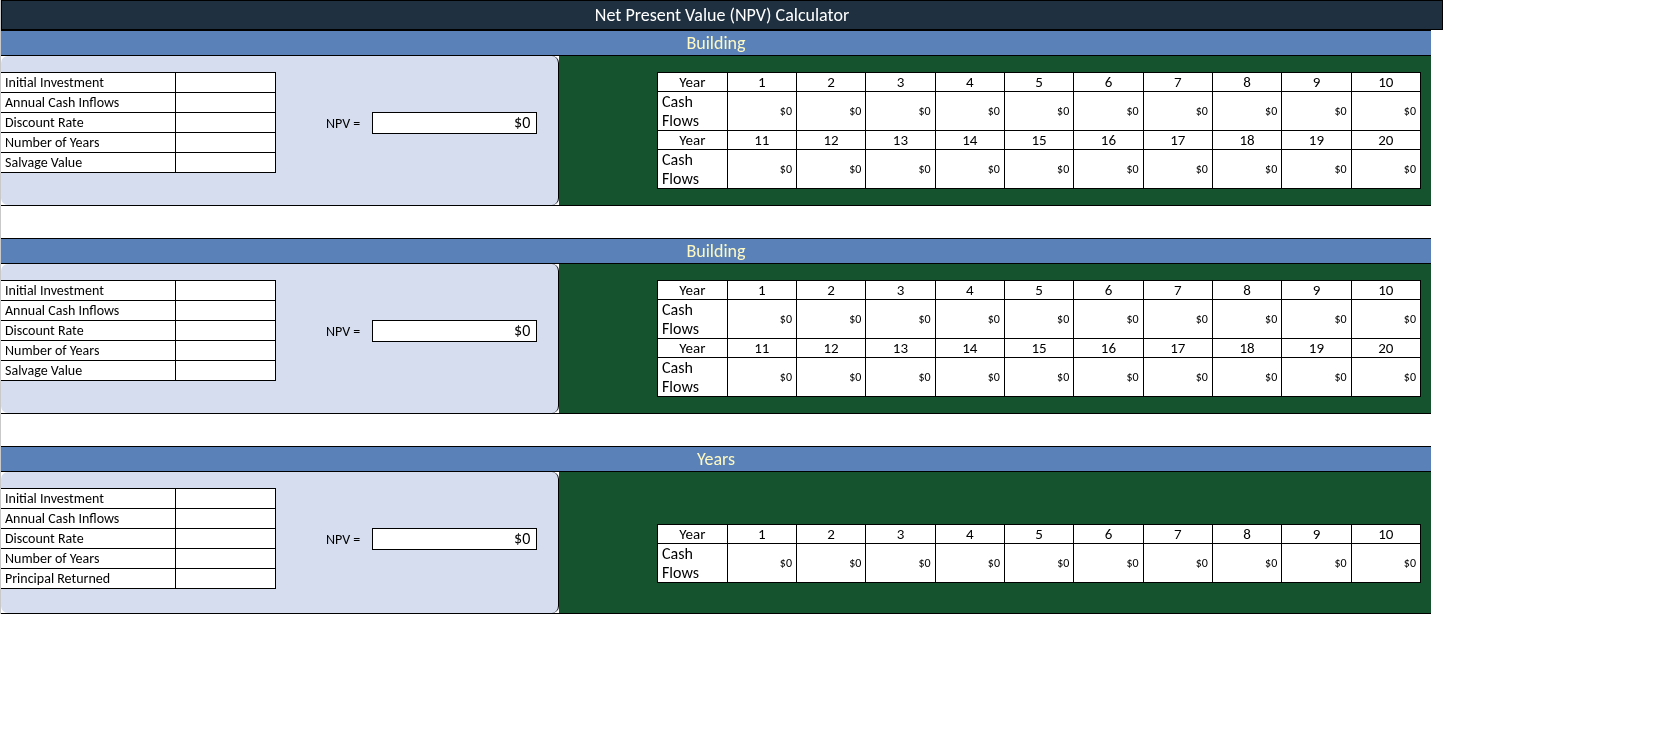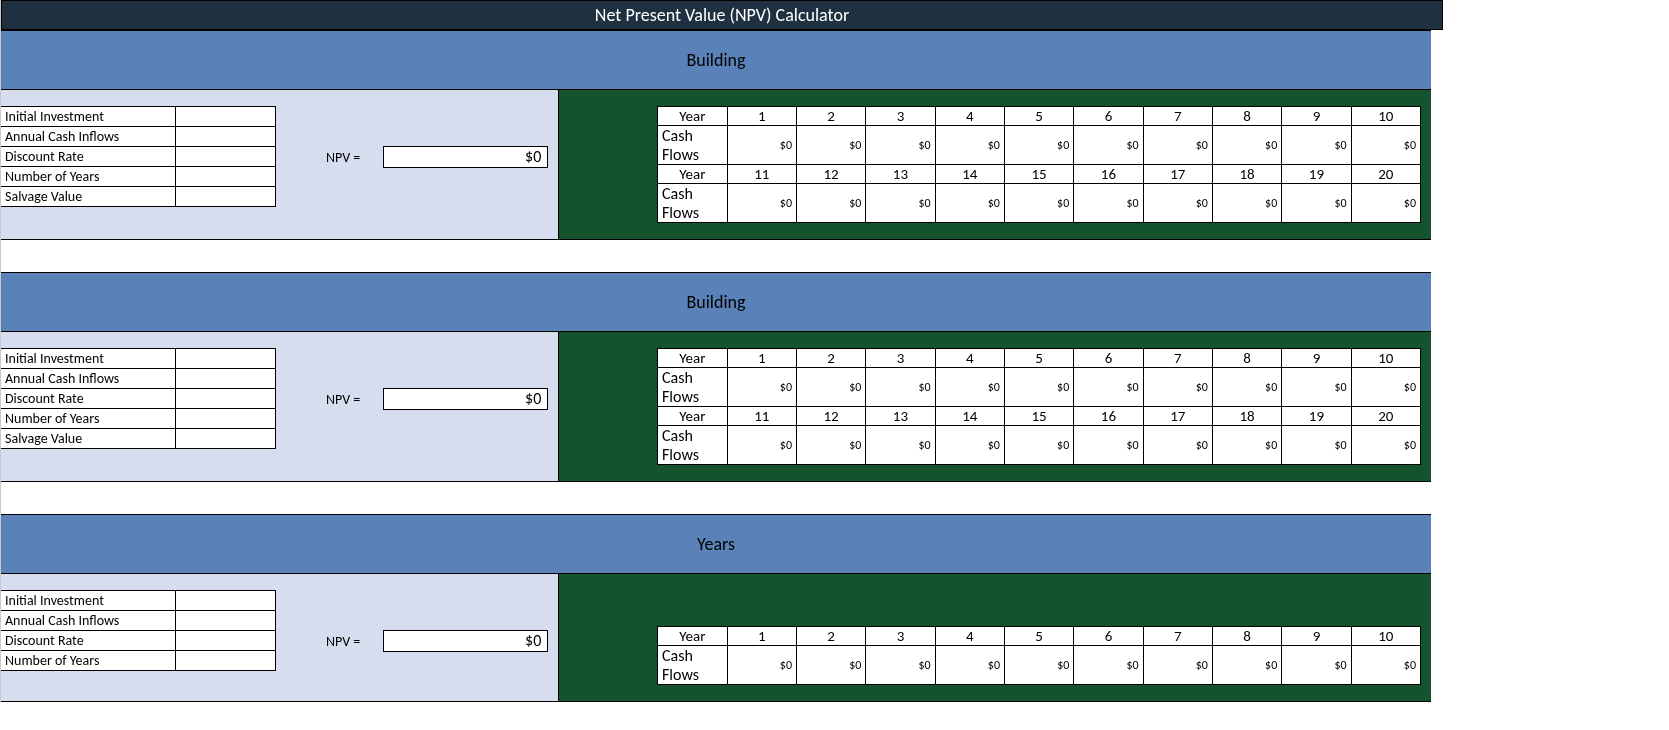--- a/index.html
+++ b/index.html
@@ -16,39 +16,40 @@
     background: #1f3040;
     color: #fff;
     text-align: center;
     font-size: 18px;
     padding: 3px 0;
     width: 1442px;
     border: 1px solid #000;
   }
   .section-title {
     background: #5b82b8;
-    color: #000000;
+    color: #fef9c3;
     text-align: center;
     font-size: 18px;
-    padding: 18px 0;
+    padding: 1px 0;
     width: 1430px;
     border-top: 1px solid #000;
     border-bottom: 1px solid #000;
   }
   .section-body {
     display: flex;
     width: 1430px;
     border-bottom: 1px solid #000;
   }
   .left-panel {
     width: 558px;
     background: #d5ddee;
     position: relative;
     padding: 16px 0 24px 0;
     border-right: 1px solid #000;
+    border-radius: 7px;
   }
   .right-panel {
     flex: 1;
     background: #14532d;
     padding: 16px 10px 16px 98px;
   }
   table.input-table {
     border-collapse: collapse;
     margin: 0;
     width: 275px;
@@ -63,21 +64,21 @@
     font-size: 14px;
   }
   table.input-table td.label { width: 175px; border-left: none; }
   table.input-table td.val   { width: 100px; }
   .npv-wrap {
     position: absolute;
     left: 325px;
     top: 56px;
     display: flex;
     align-items: center;
-    gap: 23px;
+    gap: 12px;
   }
   .npv-label { font-size: 14px; }
   .npv-box {
     width: 165px;
     height: 22px;
     border: 1.5px solid #000;
     background: #fff;
     text-align: right;
     padding: 0 6px;
     font-size: 16px;
@@ -308,20 +309,24 @@
             <td class="val"></td>
           </tr>
       <tr>
             <td class="label">Discount Rate</td>
             <td class="val"></td>
           </tr>
       <tr>
             <td class="label">Number of Years</td>
             <td class="val"></td>
           </tr>
+      <tr>
+            <td class="label">Principal Returned</td>
+            <td class="val"></td>
+          </tr>
     </tbody>
       </table>
     <div class="npv-wrap">
       <span class="npv-label">NPV =</span>
       <div class="npv-box">$0</div>
     </div>
   </div>
   <div class="right-panel" style="padding-top:52px;">
     <table class="cf">
       <tbody>

